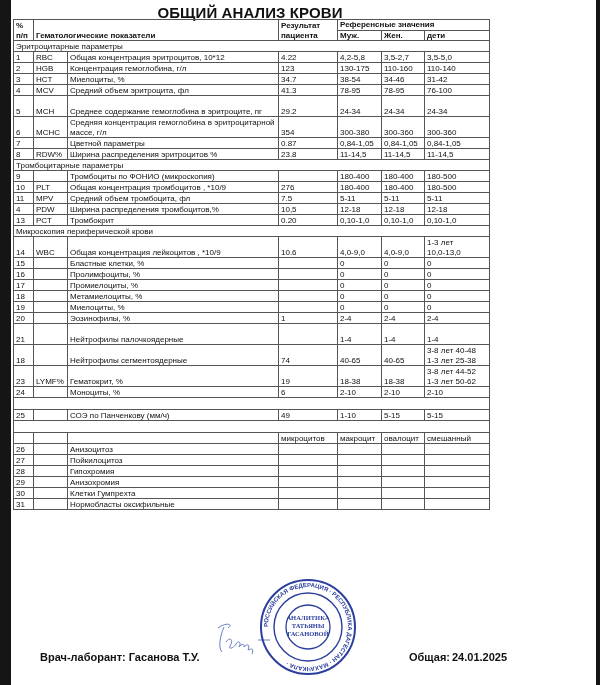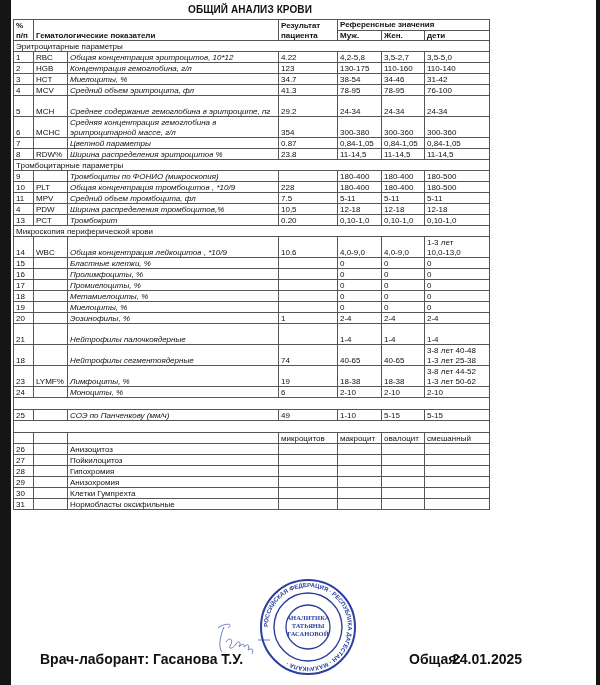--- a/index.html
+++ b/index.html
@@ -6,38 +6,38 @@
     body {
       width: 600px; height: 685px; position: relative; overflow: hidden;
       background: #ffffff;
       font-family: "Liberation Sans", sans-serif;
       color: #111;
     }
     .frame-left { position: absolute; left: 0; top: 0; width: 11px; height: 685px; background: #151515; }
     .frame-right { position: absolute; right: 0; top: 0; width: 4px; height: 685px; background: #151515; }
     .doc-title {
       position: absolute; left: 0; width: 500px; top: 4px; text-align: center;
-      font-weight: bold; font-size: 10px; letter-spacing: 0.1px;
+      font-weight: bold; font-size: 15px; letter-spacing: 0.1px;
     }
     table.report {
       position: absolute; left: 13px; top: 19px; width: 476px;
       border-collapse: collapse; table-layout: fixed;
       font-size: 8px; line-height: 9.5px;
     }
     table.report td, table.report th {
       border: 1px solid #555; padding: 0 2px; vertical-align: bottom;
       text-align: left; font-weight: normal; overflow: hidden; white-space: nowrap;
     }
     table.report th { font-weight: bold; }
-    table.report td.wrap { white-space: normal; font-style: italic; }
+    table.report td.wrap { white-space: normal; }
     .sec td { text-align: center; font-weight: bold; height: 10px; }
     .r1 td { height: 10px; }
     .r2 td { height: 20px; }
     .gap td { height: 11px; }
-    .footer { position: absolute; top: 651px; font-weight: bold; font-size: 14px; padding-left: 26px; }
+    .footer { position: absolute; top: 651px; font-weight: bold; font-size: 11px; padding-left: 26px; }
     .stamp { position: absolute; left: 259px; top: 578px; width: 98px; height: 98px; }
     .sig { position: absolute; left: 212px; top: 618px; width: 60px; height: 40px; }
   </style>
 </head>
 <body>
 
 <div class="frame-left"></div>
 <div class="frame-right"></div>
 
 <div class="doc-title">ОБЩИЙ АНАЛИЗ КРОВИ</div>
@@ -156,21 +156,21 @@
         <td class="wrap">Тромбоциты по ФОНИО (микроскопия)</td>
         <td></td>
         <td>180-400</td>
         <td>180-400</td>
         <td>180-500</td>
       </tr>
       <tr class="r1">
         <td>10</td>
         <td>PLT</td>
         <td class="wrap">Общая концентрация тромбоцитов , *10/9</td>
-        <td>228</td>
+        <td>276</td>
         <td>180-400</td>
         <td>180-400</td>
         <td>180-500</td>
       </tr>
       <tr class="r1">
         <td>11</td>
         <td>MPV</td>
         <td class="wrap">Средний объем тромбоцита, фл</td>
         <td>7.5</td>
         <td>5-11</td>
@@ -281,21 +281,21 @@
         <td>40-65</td>
         <td>40-65</td>
         <td>
           <div>3-8 лет 40-48</div>
           <div>1-3 лет 25-38</div>
         </td>
       </tr>
       <tr class="r2">
         <td>23</td>
         <td>LYMF%</td>
-        <td class="wrap">Лимфоциты, %</td>
+        <td class="wrap">Гематокрит, %</td>
         <td>19</td>
         <td>18-38</td>
         <td>18-38</td>
         <td>
           <div>3-8 лет 44-52</div>
           <div>1-3 лет 50-62</div>
         </td>
       </tr>
       <tr class="r1">
         <td>24</td>

